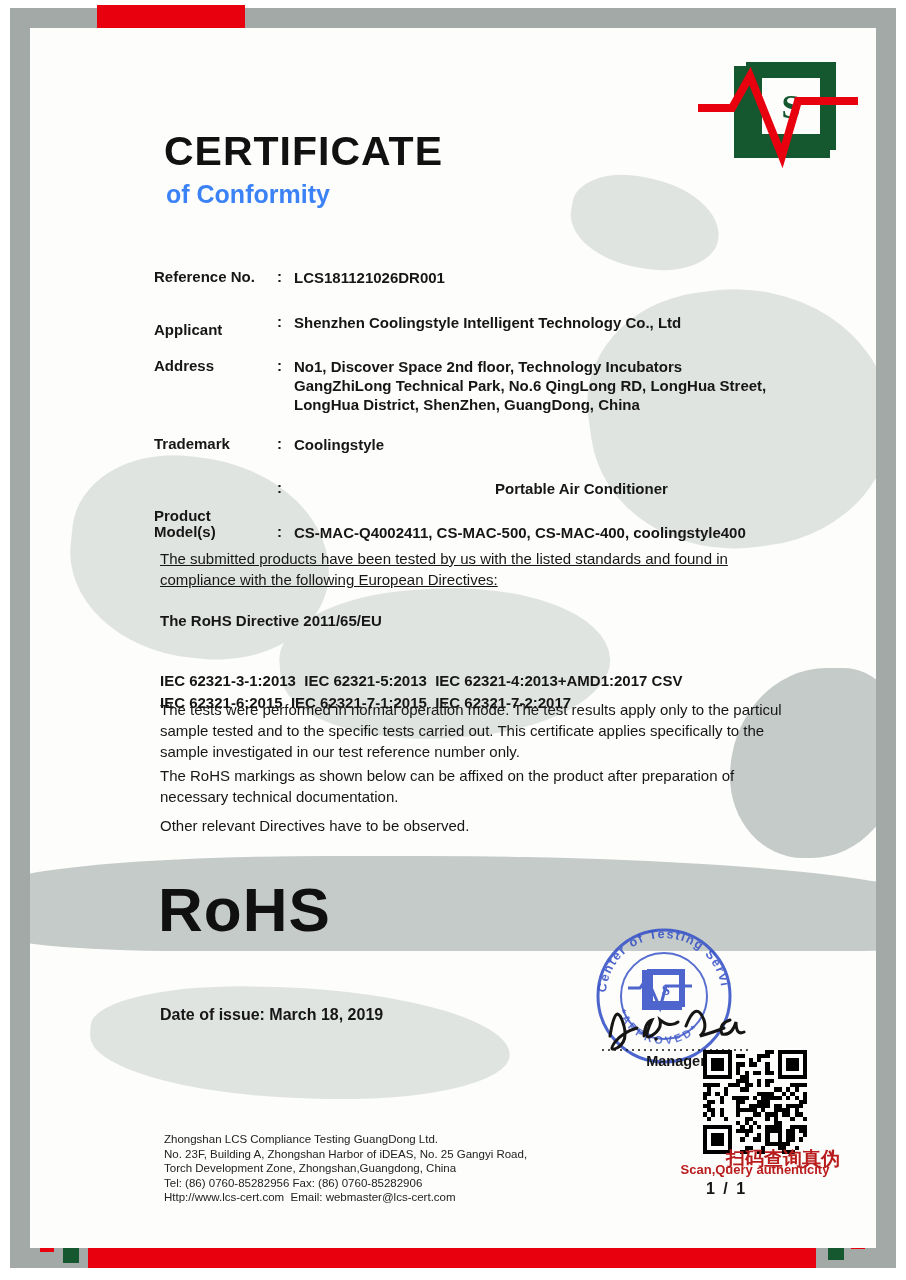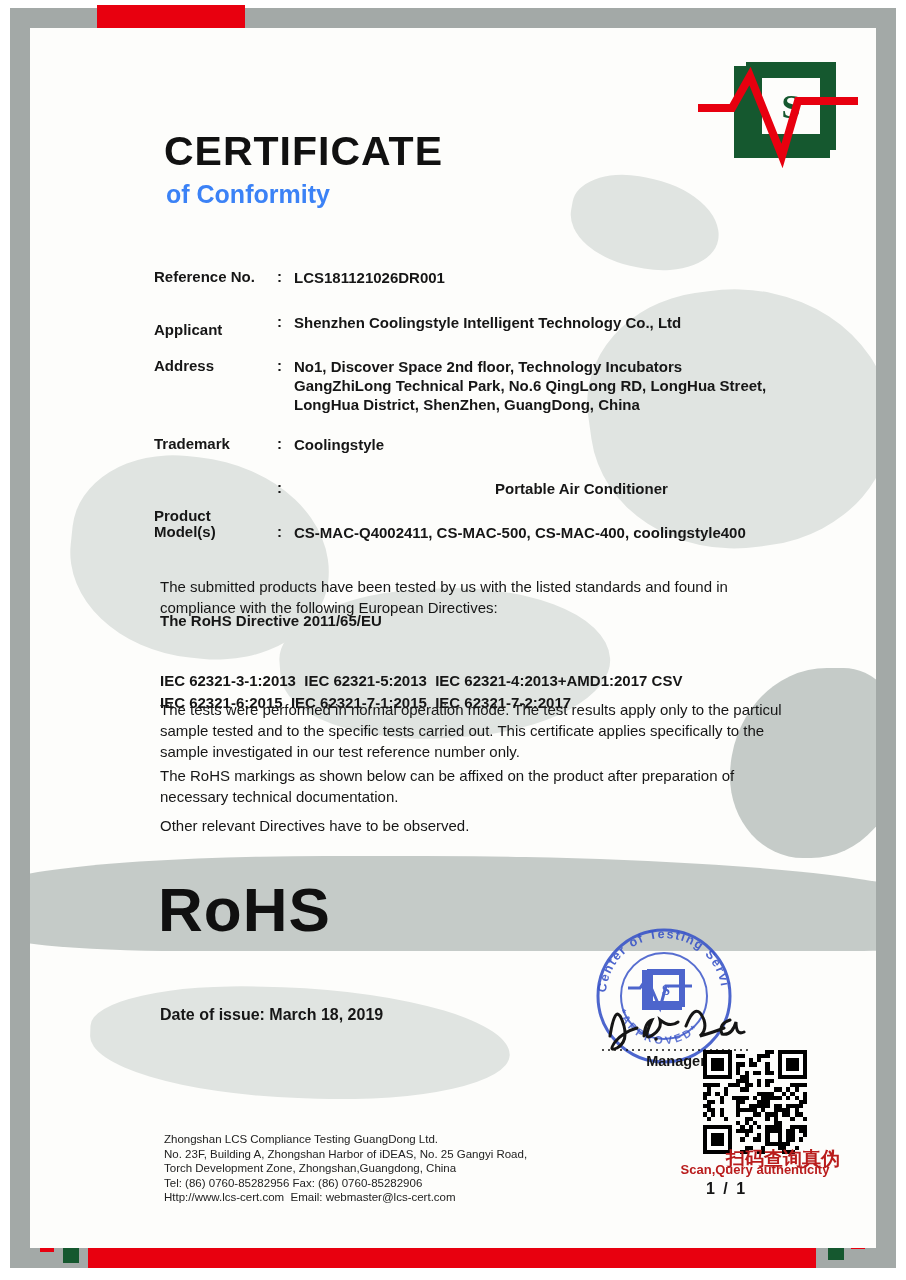--- a/index.html
+++ b/index.html
@@ -121,21 +121,21 @@
     <span class="field-label" style="top:455px;margin-top:24px;">Product</span>
     <span class="field-colon" style="top:451px;">:</span>
     <span class="field-value" style="top:451px;text-align:center;">Portable Air Conditioner</span>
   </div>
   <div>
     <span class="field-label" style="top:495px;">Model(s)</span>
     <span class="field-colon" style="top:495px;">:</span>
     <span class="field-value" style="top:495px;">CS-MAC-Q4002411, CS-MAC-500, CS-MAC-400, coolingstyle400</span>
   </div>
 
-  <div class="para" style="top:548px;">The submitted products have been tested by us with the listed standards and found in
+  <div class="para" style="top:520px;text-decoration:underline;">The submitted products have been tested by us with the listed standards and found in
 compliance with the following European Directives:</div>
   <div class="para para-bold" style="top:582px;">The RoHS Directive 2011/65/EU</div>
   <div class="para para-bold" style="top:642px;line-height:22px;">IEC 62321-3-1:2013  IEC 62321-5:2013  IEC 62321-4:2013+AMD1:2017 CSV
 IEC 62321-6:2015  IEC 62321-7-1:2015  IEC 62321-7-2:2017</div>
   <div class="para" style="top:671px;">The tests were performed in normal operation mode. The test results apply only to the particul
 sample tested and to the specific tests carried out. This certificate applies specifically to the
 sample investigated in our test reference number only.</div>
   <div class="para" style="top:737px;">The RoHS markings as shown below can be affixed on the product after preparation of
 necessary technical documentation.</div>
   <div class="para" style="top:787px;">Other relevant Directives have to be observed.</div>

